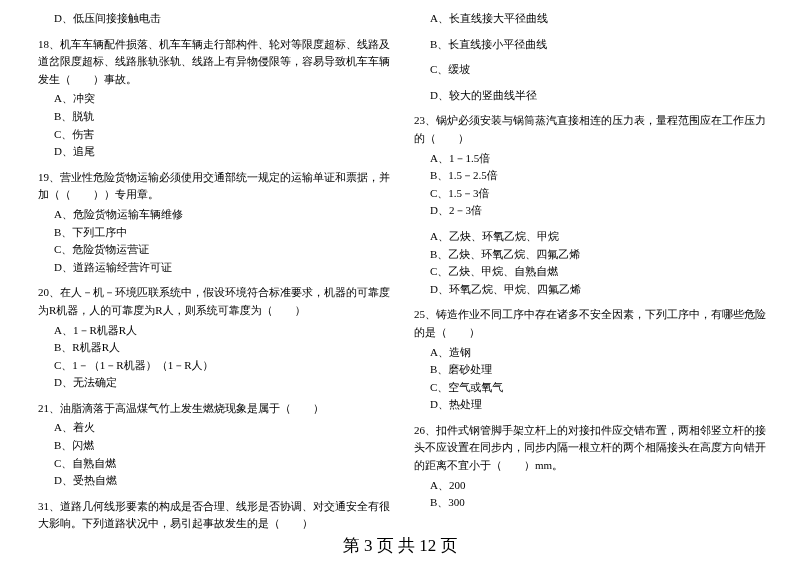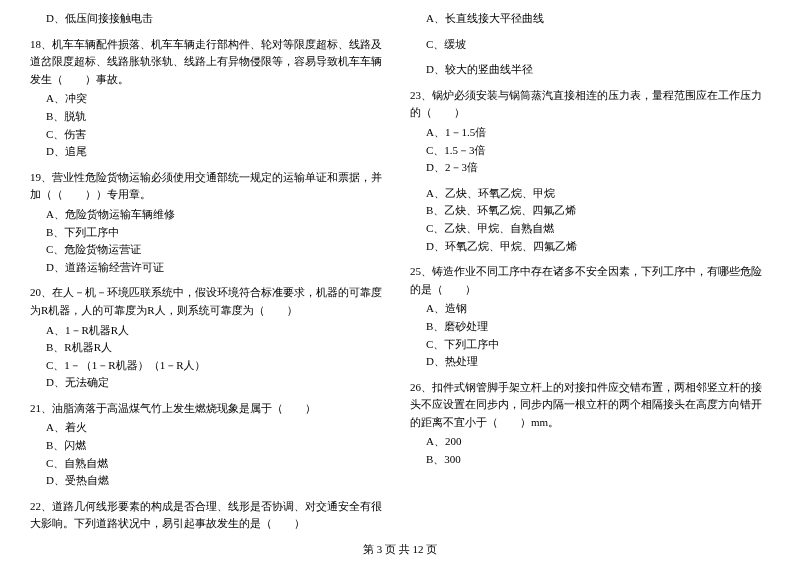--- a/index.html
+++ b/index.html
@@ -12,21 +12,21 @@
       height: 565px;
       background: #fff;
       font-family: SimSun, '宋体', serif;
       font-size: 11px;
       color: #000;
       overflow: hidden;
     }
     .page {
       width: 800px;
       height: 565px;
-      padding: 10px 30px 10px 30px;
+      padding: 10px 30px 10px 38px;
       position: relative;
     }
     .two-col {
       display: flex;
       gap: 20px;
     }
     .col {
       flex: 1;
     }
     .question {
@@ -40,21 +40,21 @@
     .option {
       margin-left: 16px;
       line-height: 1.6;
     }
     .footer {
       position: absolute;
       bottom: 8px;
       left: 0;
       right: 0;
       text-align: center;
-      font-size: 11px;
+      font-size: 17px;
     }
   </style>
 </head>
 <body>
 
 <div class="page">
   <div class="two-col">
     <div class="col">
 
       <div class="question">
@@ -87,56 +87,60 @@
 
       <div class="question">
         <div class="question-text">21、油脂滴落于高温煤气竹上发生燃烧现象是属于（　　）</div>
         <div class="option">A、着火</div>
         <div class="option">B、闪燃</div>
         <div class="option">C、自熟自燃</div>
         <div class="option">D、受热自燃</div>
       </div>
 
       <div class="question">
-        <div class="question-text">22、道路几何线形要素的构成是否合理、线形是否协调、对交通安全有很大影响。下列道路状况中，易引起事故发生的是（　　）</div>
+        <div class="question-text">31、道路几何线形要素的构成是否合理、线形是否协调、对交通安全有很大影响。下列道路状况中，易引起事故发生的是（　　）</div>
       </div>
 
     </div>
 
     <div class="col">
 
       <div class="question">
         <div class="question-text option">A、长直线接大平径曲线</div>
+      </div>
+      <div class="question">
+        <div class="question-text option">B、长直线接小平径曲线</div>
       </div>
       <div class="question">
         <div class="question-text option">C、缓坡</div>
       </div>
       <div class="question">
         <div class="question-text option">D、较大的竖曲线半径</div>
       </div>
 
       <div class="question">
         <div class="question-text">23、锅炉必须安装与锅筒蒸汽直接相连的压力表，量程范围应在工作压力的（　　）</div>
         <div class="option">A、1－1.5倍</div>
+        <div class="option">B、1.5－2.5倍</div>
         <div class="option">C、1.5－3倍</div>
         <div class="option">D、2－3倍</div>
       </div>
 
       <div class="question">
         <div class="option">A、乙炔、环氧乙烷、甲烷</div>
         <div class="option">B、乙炔、环氧乙烷、四氟乙烯</div>
         <div class="option">C、乙炔、甲烷、自熟自燃</div>
         <div class="option">D、环氧乙烷、甲烷、四氟乙烯</div>
       </div>
 
       <div class="question">
         <div class="question-text">25、铸造作业不同工序中存在诸多不安全因素，下列工序中，有哪些危险的是（　　）</div>
         <div class="option">A、造钢</div>
         <div class="option">B、磨砂处理</div>
-        <div class="option">C、下列工序中</div>
+        <div class="option">C、空气或氧气</div>
         <div class="option">D、热处理</div>
       </div>
 
       <div class="question">
         <div class="question-text">26、扣件式钢管脚手架立杆上的对接扣件应交错布置，两相邻竖立杆的接头不应设置在同步内，同步内隔一根立杆的两个相隔接头在高度方向错开的距离不宜小于（　　）mm。</div>
         <div class="option">A、200</div>
         <div class="option">B、300</div>
 
       </div>
 

